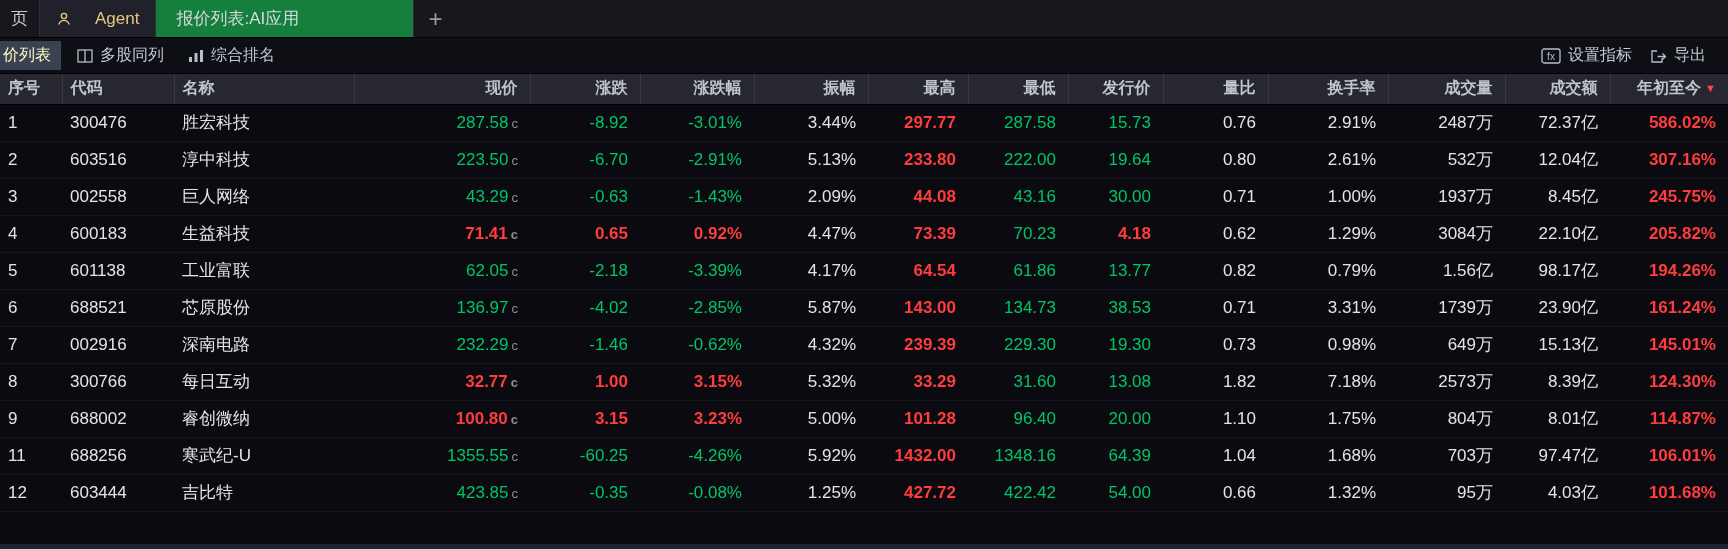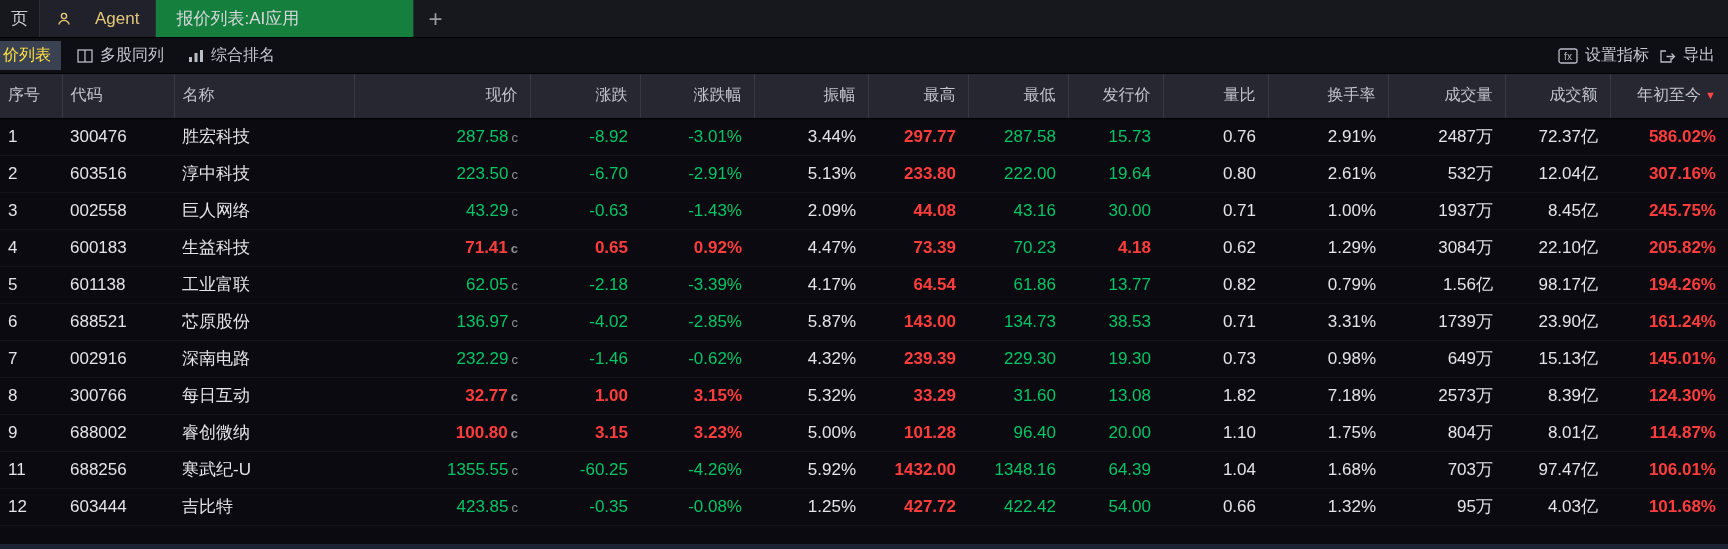--- a/index.html
+++ b/index.html
@@ -11,29 +11,29 @@
   .tabbar { height:38px; background:#17171e; display:flex; align-items:stretch; border-bottom:1px solid #000; }
   .tab { display:flex; align-items:center; color:#c9c9cf; font-size:17px; border-right:1px solid #2e2e38; cursor:default; }
   .tab-home { padding:0 11px; }
   .tab-agent { background:#21212b; color:var(--tab_accent); gap:23px; padding:0 16px; }
   .tab-agent svg { display:block; }
   .tab-active { background:#15803d; color:#d8d8de; padding:4px 20px; min-width:258px; }
   .newtab { color:#9a9aa1; font-size:24px; padding:0 14px; display:flex; align-items:center; cursor:default; }
 
   
   .toolbar { height:36px; background:#0e0e15; display:flex; align-items:center; font-size:16px; color:#c4c8d0; border-bottom:1px solid #000; }
-  .chip { background:#3a4150; color:#fde047; padding:4px 10px 4px 3px; margin-right:16px; }
+  .chip { background:#3a4150; color:#fef9c3; padding:4px 10px 4px 3px; margin-right:16px; }
   .tool { display:flex; align-items:center; gap:7px; margin-right:24px; }
   .tool svg { display:block; color:#b9bdc5; }
-  .toolbar-right { margin-left:auto; display:flex; padding-right:3px; }
+  .toolbar-right { margin-left:auto; display:flex; gap:8px; padding-right:12px; }
   .toolbar-right .tool { margin-right:10px; }
 
   
   table { border-collapse:collapse; table-layout:fixed; width:1728px; }
-  thead th { background:#272732; color:#c0c4cc; font-weight:400; font-size:16px; height:44px;
+  thead th { background:#272732; color:#c0c4cc; font-weight:700; font-size:16px; height:30px;
              border-right:1px solid #383844; border-bottom:1px solid #000; white-space:nowrap; overflow:hidden; }
   thead th:last-child { border-right:none; }
   tbody td { height:37px; font-size:17px; border-bottom:1px solid #14141c; color:#dcdce2;
              white-space:nowrap; overflow:hidden; }
   .al-right { text-align:right; padding-right:12px; }
   .al-left  { text-align:left; padding-left:8px; }
   th.al-right:last-child, td.al-right:last-child { }
   .c-up   { color:var(--up);font-weight:bold; }
   .c-down { color:var(--down); }
   .c-flat { color:var(--flat); }

